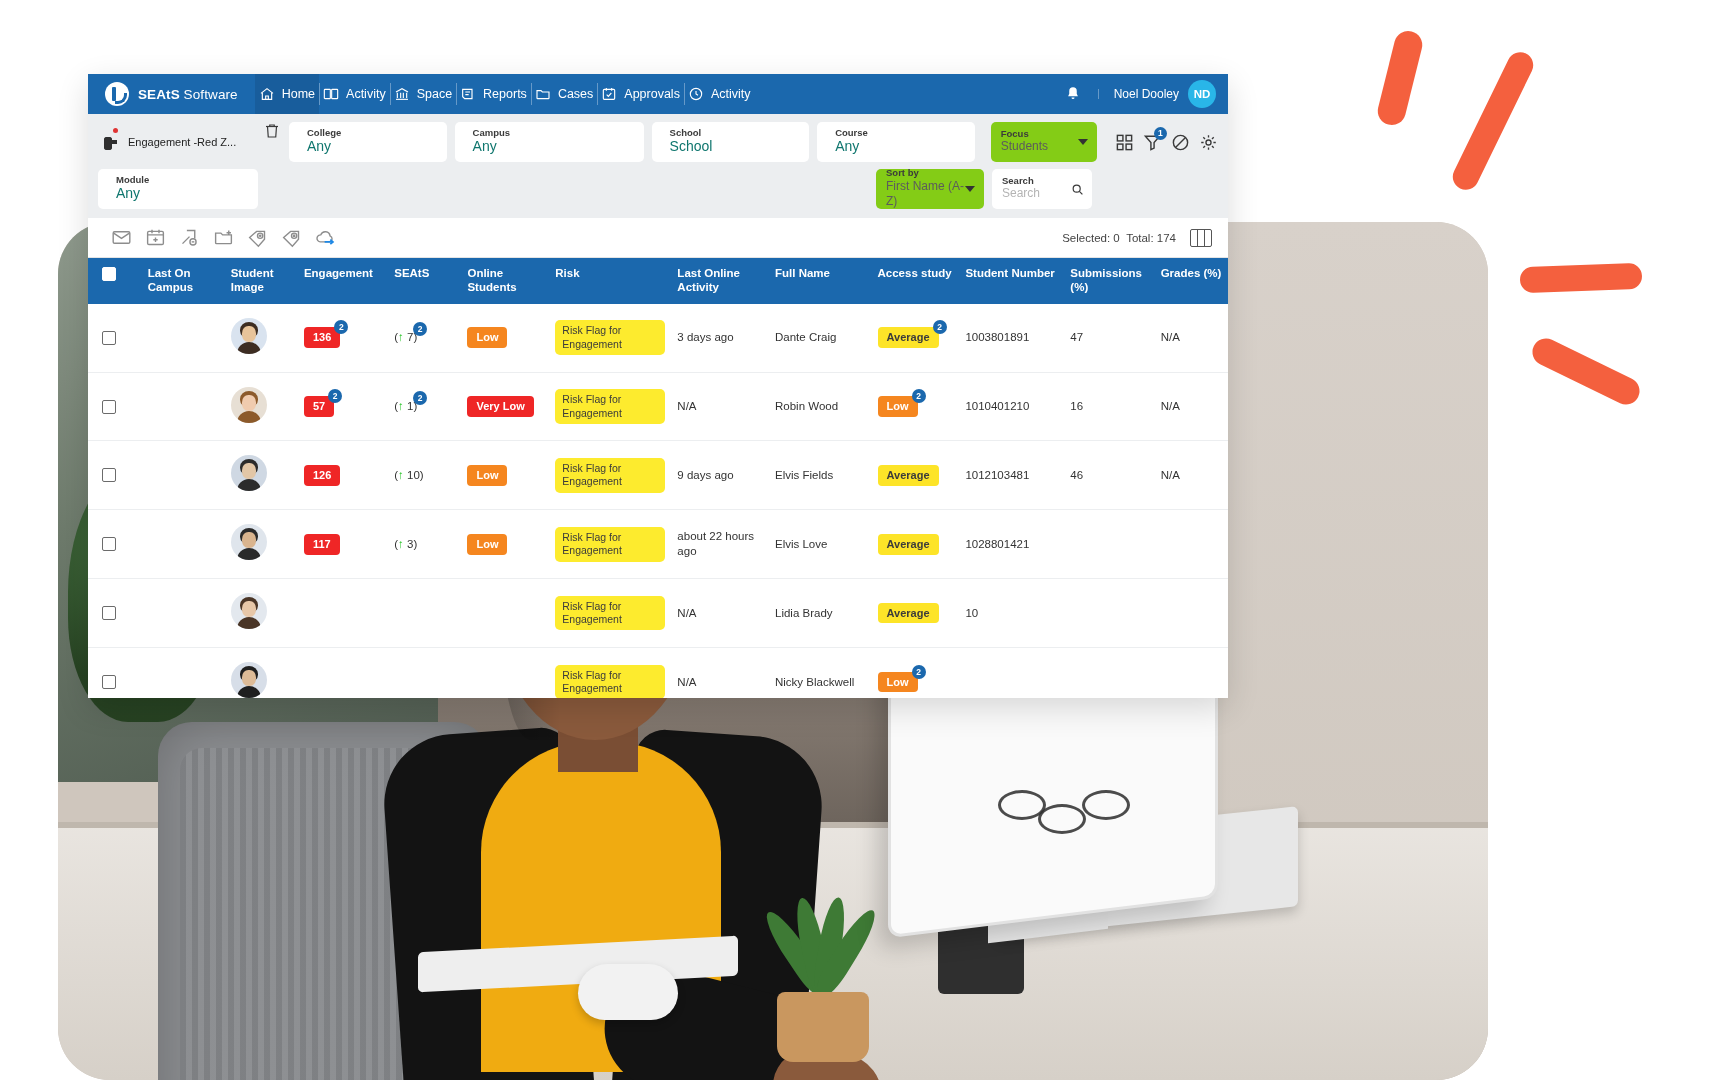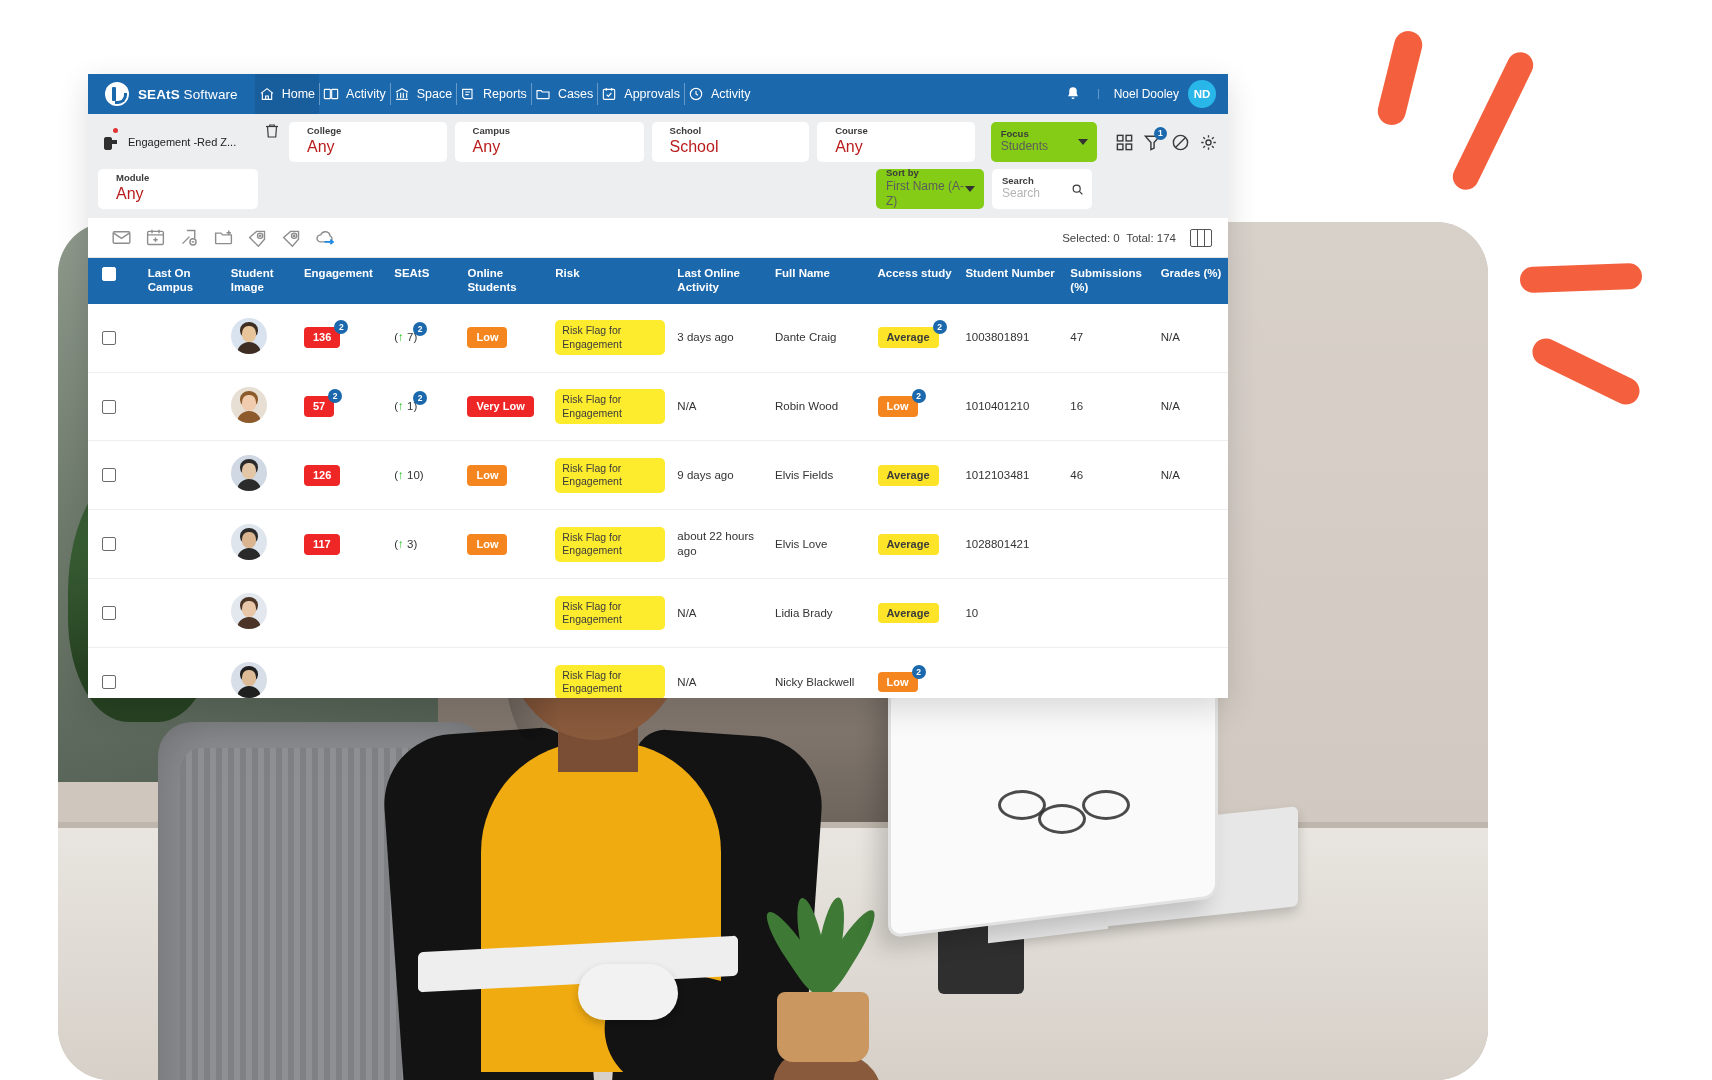--- a/index.html
+++ b/index.html
@@ -104,21 +104,21 @@
   .saved-filter { display:flex; align-items:center; gap:4px; width:160px; padding-left:6px; height:40px;}
   .binoc { width:20px; height:16px; position:relative; flex:none; }
   .binoc i { position:absolute; top:3px; width:8px; height:13px; background:#2f2f2f; border-radius:3px; }
   .binoc i:first-child{left:0;} .binoc i:last-child{right:0;}
   .binoc::after{content:"";position:absolute;left:7px;top:6px;width:6px;height:4px;background:#2f2f2f;}
   .reddot { position:absolute; left:9px; top:-6px; width:5px; height:5px; border-radius:50%; background:#e03434; }
   .sf-label { font-size:11px; color:#222; white-space:nowrap; overflow:hidden; text-overflow:ellipsis; }
   .trash { width:18px; height:18px; flex:none; cursor:pointer; }
   .field { background:#fff; border-radius:5px; padding:5px 18px 6px; height:40px; display:flex; flex-direction:column; justify-content:center; }
   .field .lab { font-size:9.5px; color:#3b3b3b; line-height:1.1; font-weight:600; }
-  .field .val { font-size:16px; color:#b91c1c; line-height:1.25; }
+  .field .val { font-size:14px; color:#0f766e; line-height:1.25; }
   .f-college{width:160px;} .f-campus{width:192px;} .f-school{width:160px;} .f-course{width:160px;}
   .f-module{width:160px;}
   .grow { flex:1; }
   .select { background:#84cc16; border-radius:5px; padding:5px 10px 6px; height:40px; width:108px; display:flex; flex-direction:column; justify-content:center; position:relative;}
   .select .lab { font-size:9.5px; color:#3b3b3b; font-weight:600; line-height:1.1;}
   .select .val { font-size:12px; color:#5c5c5c; line-height:1.25;}
   .caret { position:absolute; right:9px; top:17px; width:0;height:0;border-left:5px solid transparent;border-right:5px solid transparent;border-top:6px solid #333;}
   .searchbox { background:#fff; border-radius:5px; padding:5px 10px 6px; height:40px; width:100px; display:flex; flex-direction:column; justify-content:center; position:relative;}
   .searchbox .lab{font-size:9.5px;color:#3b3b3b;font-weight:600;line-height:1.1;}
   .searchbox .val{font-size:12px;color:#b4b4b4;line-height:1.25;}

